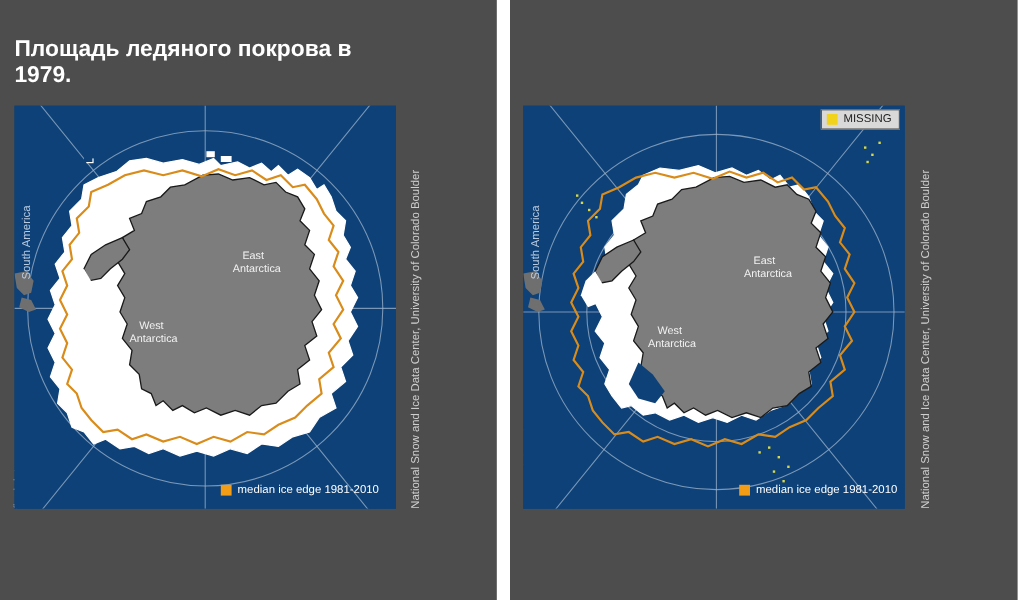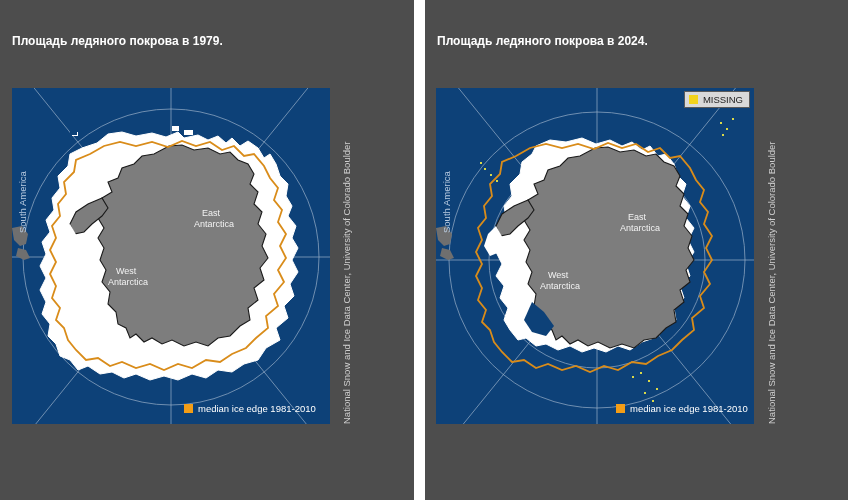--- a/index.html
+++ b/index.html
@@ -4,21 +4,21 @@
 <style>
   html,body{margin:0;padding:0;background:#ffffff;}
   body{width:848px;height:500px;overflow:hidden;font-family:"Liberation Sans",sans-serif;}
   .stage{position:relative;width:848px;height:500px;background:#ffffff;}
 
   .panel{position:absolute;top:0;height:500px;background:#4d4d4d;}
   .panel.left{left:0;width:414px;}
   .panel.right{left:425px;width:423px;}
 
   .caption-small{position:absolute;color:#d8d8d8;font-size:14.5px;letter-spacing:.1px;white-space:nowrap;}
-  .caption-big{position:absolute;color:#ffffff;font-size:12px;font-weight:bold;line-height:21px;width:330px;}
+  .caption-big{position:absolute;color:#ffffff;font-size:19px;font-weight:bold;line-height:21px;width:330px;}
 
   
   .map{position:absolute;background:#0d4178;overflow:hidden;}
   .map svg{display:block;}
 
   .vtext{position:absolute;color:#cfcfcf;font-size:9.5px;white-space:nowrap;
          transform-origin:0 0;transform:rotate(-90deg);}
   .vtext.inmap{color:#b9cbe0;}
 
   .legend{position:absolute;display:flex;align-items:center;gap:5px;
@@ -135,21 +135,20 @@
       <div class="legend" style="left:172px;top:315px;">
         <span class="sw"></span>
         <span>median ice edge 1981-2010</span>
       </div>
     </div>
   </div>
 
   <div class="panel right">
 
 
-    <div class="caption-big" style="left:12px;top:31px;">Площадь ледяного покрова в 2024.</div>
 
     <div class="vtext" style="left:10px;top:424px;">near-real-time data</div>
 
     <div class="vtext" style="left:341px;top:424px;">National Snow and Ice Data Center, University of Colorado Boulder</div>
 
     <div class="map" style="left:11px;top:88px;width:318px;height:336px;">
 
       <svg width="318" height="336" viewBox="0 0 318 336">
         <defs>
           <clipPath id="clipR">

